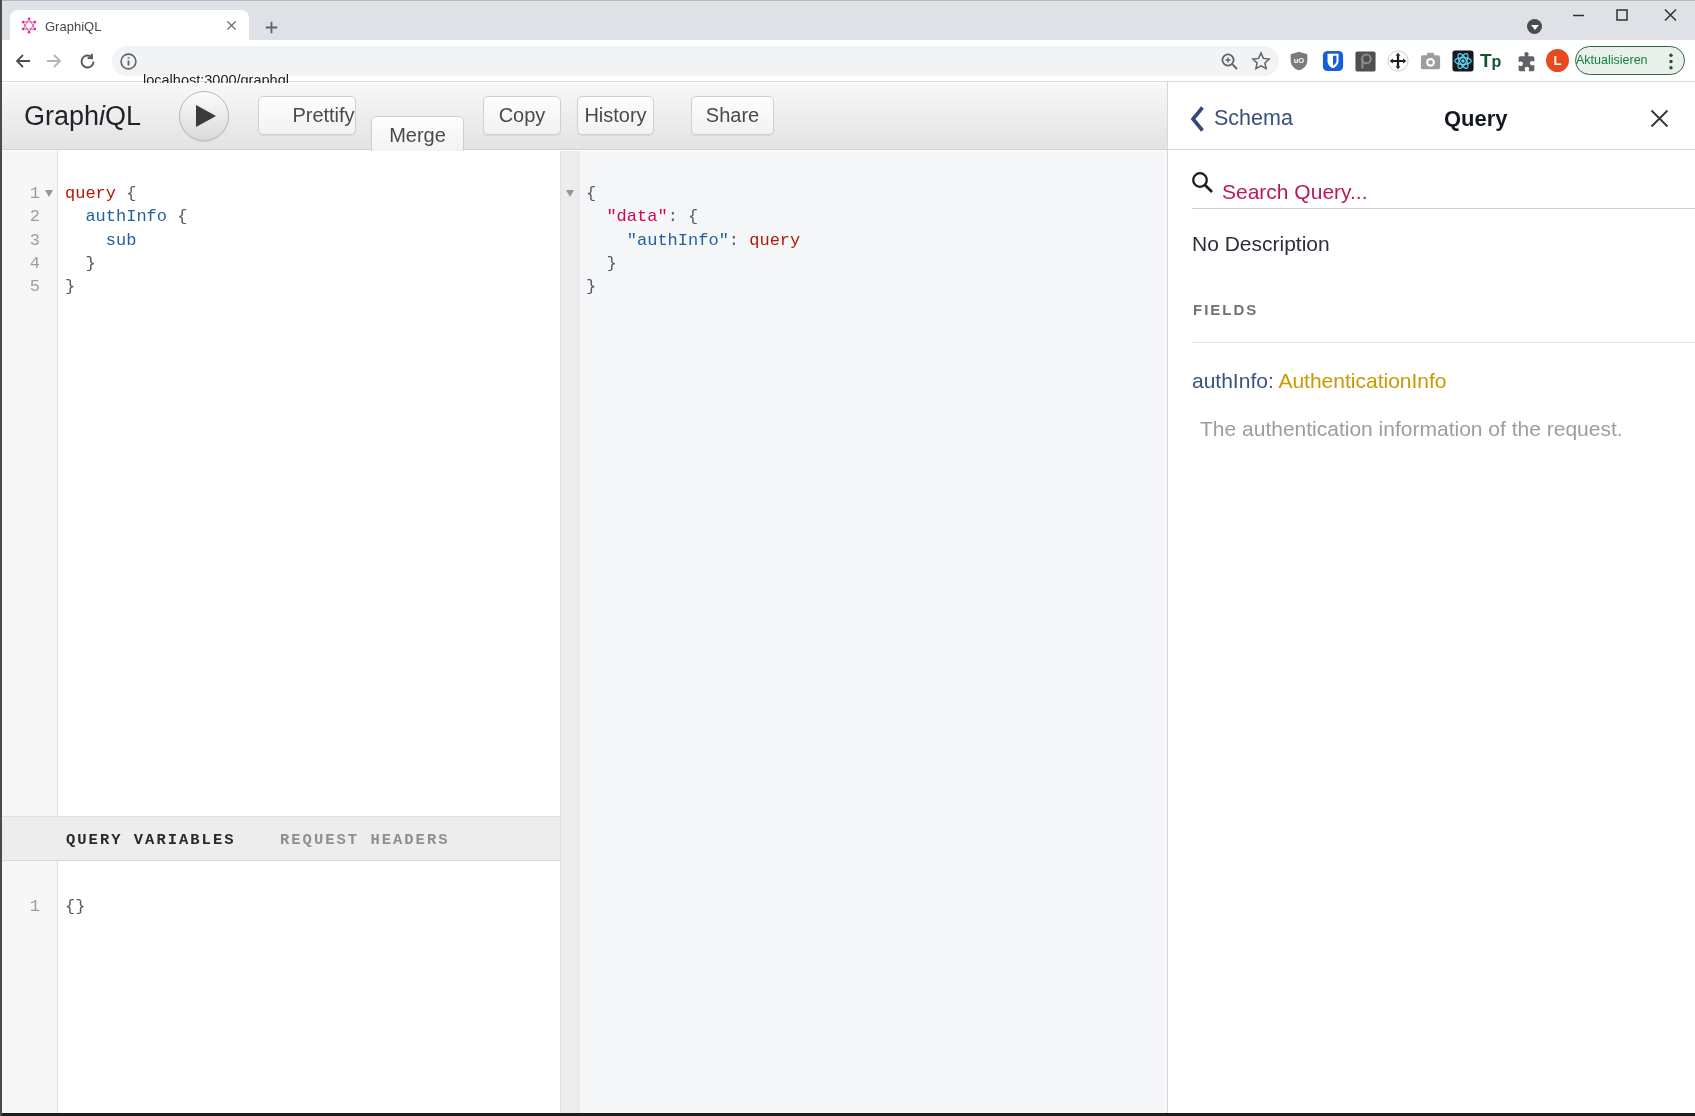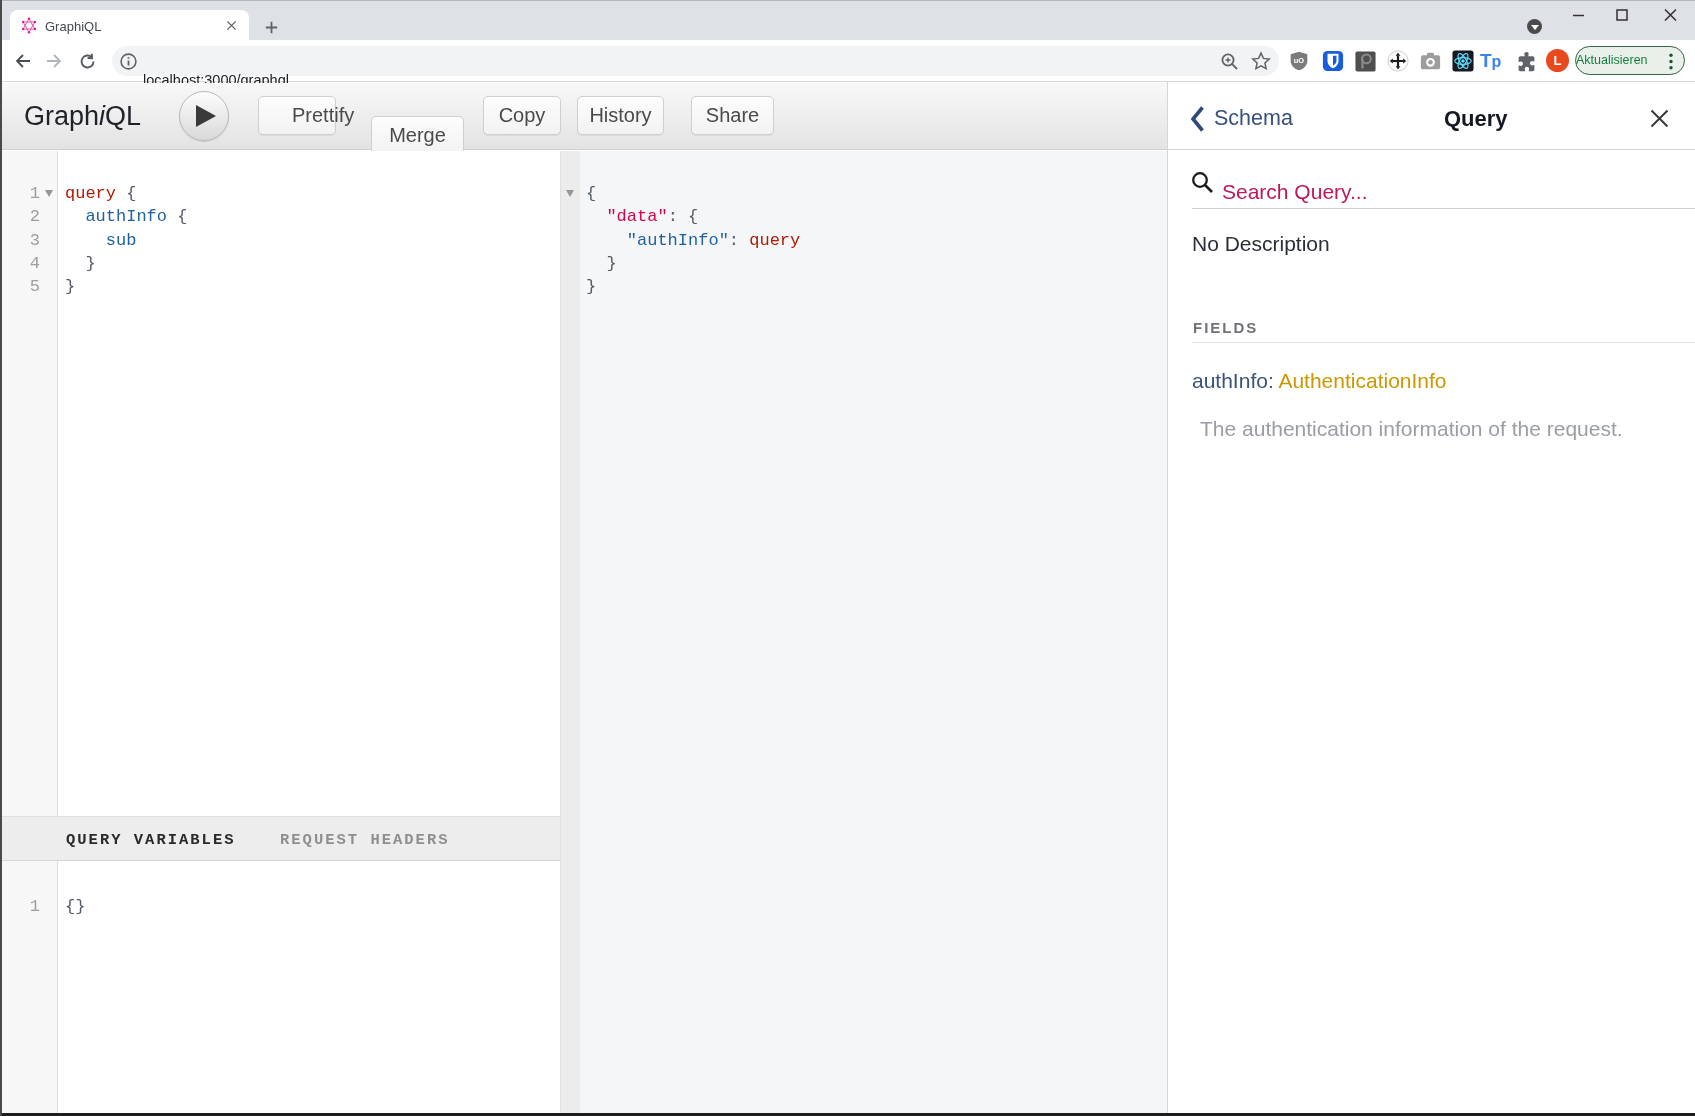--- a/index.html
+++ b/index.html
@@ -37,21 +37,21 @@
   #result { left:580px; top:151px; width:588px; height:965px; background:#f5f6f7; }
   .folddn { width:0; height:0; border-top:7px solid #969696; border-left:4.5px solid transparent; border-right:4.5px solid transparent; }
   
   #docpanel { left:1168px; top:82px; width:527px; height:1034px; background:#fff; box-shadow:-1px 0 0 #d6d6d6; }
   #docheader { left:1168px; top:82px; width:527px; height:68px; background:#fff; border-bottom:1px solid #d6d6d6; }
   #schema { left:1214px; top:106px; font-size:21.5px; color:#36517e; }
   #doctitle { left:1444px; top:106px; font-size:22px; font-weight:bold; color:#141823; }
   #searchph { left:1222px; top:180px; font-size:21px; color:#be185d; }
   #searchline { left:1192px; top:208px; width:503px; height:1px; background:#d0d0d0; }
   #nodesc { left:1192px; top:232px; font-size:21px; color:#2b2f38; }
-  #fields { left:1193px; top:319px; font-size:15px; font-weight:bold; letter-spacing:2px; color:#6f7277; }
+  #fields { left:1193px; top:301px; font-size:15px; font-weight:bold; letter-spacing:2px; color:#6f7277; }
   #fieldline { left:1192px; top:342px; width:503px; height:1px; background:#e0e0e0; }
   #authrow { left:1192px; top:369px; font-size:21px;text-align:right; }
   #descrow { left:1200px; top:417px; font-size:21px; color:#9a9da3; }
   
   #bottombar { left:0; top:1113px; width:1695px; height:3px; background:#1d1d1d; }
   #leftedge { left:0; top:0; width:2px; height:1116px; background:#4a4a4a; }
   svg { display:block; }
 </style>
 </head>
 <body>
@@ -147,40 +147,40 @@
   </svg>
   <svg class="abs" style="left:1452px;top:50px;" width="22" height="22" viewBox="0 0 24 24">
     <rect x="0.5" y="0.5" width="23" height="23" rx="3" fill="#16191f"></rect>
     <g stroke="#61dafb" stroke-width="1.3" fill="none">
       <ellipse cx="12" cy="12" rx="9" ry="3.6"></ellipse>
       <ellipse cx="12" cy="12" rx="9" ry="3.6" transform="rotate(60 12 12)"></ellipse>
       <ellipse cx="12" cy="12" rx="9" ry="3.6" transform="rotate(120 12 12)"></ellipse>
     </g>
     <circle cx="12" cy="12" r="1.9" fill="#61dafb"></circle>
   </svg>
-  <div class="abs" style="left:1480px;top:50px;width:28px;font-size:19px;font-weight:bold;color:#3b82f6;">T<span style="font-size:16px;">p</span></div>
+  <div class="abs" style="left:1480px;top:50px;width:28px;font-size:19px;font-weight:bold;color:#14532d;">T<span style="font-size:16px;">p</span></div>
   <svg class="abs" style="left:1516px;top:51px;" width="21" height="21" viewBox="0 0 24 24">
     <path d="M9.5 3.5 C9.5 2 10.6 1 12 1 C13.4 1 14.5 2 14.5 3.5 C14.5 4.3 14.2 4.8 14 5.3 L14 6 H19 C20.1 6 21 6.9 21 8 V12 L20.3 12 C19.8 11.8 19.3 11.5 18.5 11.5 C17 11.5 16 12.6 16 14 C16 15.4 17 16.5 18.5 16.5 C19.3 16.5 19.8 16.2 20.3 16 L21 16 V21 C21 22.1 20.1 23 19 23 H14.5 V22.3 C14.7 21.8 15 21.3 15 20.5 C15 19 13.9 18 12.5 18 C11.1 18 10 19 10 20.5 C10 21.3 10.3 21.8 10.5 22.3 V23 H5 C3.9 23 3 22.1 3 21 V16.5 H3.7 C4.2 16.7 4.7 17 5.5 17 C7 17 8 15.9 8 14.5 C8 13.1 7 12 5.5 12 C4.7 12 4.2 12.3 3.7 12.5 H3 V8 C3 6.9 3.9 6 5 6 H10 V5.3 C9.8 4.8 9.5 4.3 9.5 3.5 Z" fill="#5f6368"></path>
   </svg>
   <div class="abs" id="avatar">L</div>
   <div class="abs" id="aktual">Aktualisieren</div>
   <svg class="abs" style="left:1668px;top:53px;" width="6" height="17" viewBox="0 0 6 17">
     <circle cx="3" cy="2.2" r="1.7" fill="#23522f"></circle>
     <circle cx="3" cy="8.5" r="1.7" fill="#23522f"></circle>
     <circle cx="3" cy="14.8" r="1.7" fill="#23522f"></circle>
   </svg>
 
   <div class="abs" id="gqlbar"></div>
   <div class="abs" id="gqllogo">Graph<i>i</i>QL</div>
   <div class="abs" id="playbtn"></div>
   <div class="abs" id="playtri"></div>
-  <div class="abs tbtn" style="left:258px;width:78px;padding-left:33px;">Prettify</div>
+  <div class="abs tbtn" style="left:258px;width:98px;padding-left:33px;">Prettify</div>
   <div class="abs tbtn" style="left:371px;width:93px;margin-top:20px;">Merge</div>
   <div class="abs tbtn" style="left:483px;width:78px;">Copy</div>
-  <div class="abs tbtn" style="left:577px;width:87px;">History</div>
+  <div class="abs tbtn" style="left:577px;width:77px;">History</div>
   <div class="abs tbtn" style="left:691px;width:83px;">Share</div>
 
   <div class="abs" id="queryedit">
     <div class="abs gutter"></div>
     <div class="lnums">1<br>2<br>3<br>4<br>5</div>
     <div class="abs folddn" style="left:45px; top:39px;"></div>
     <div class="abs code" style="left:65px; top:31px;"><span class="kw">query</span> <span class="pun">{</span>
   <span class="prop">authInfo</span> <span class="pun">{</span>
     <span class="prop">sub</span>
   <span class="pun">}</span>

